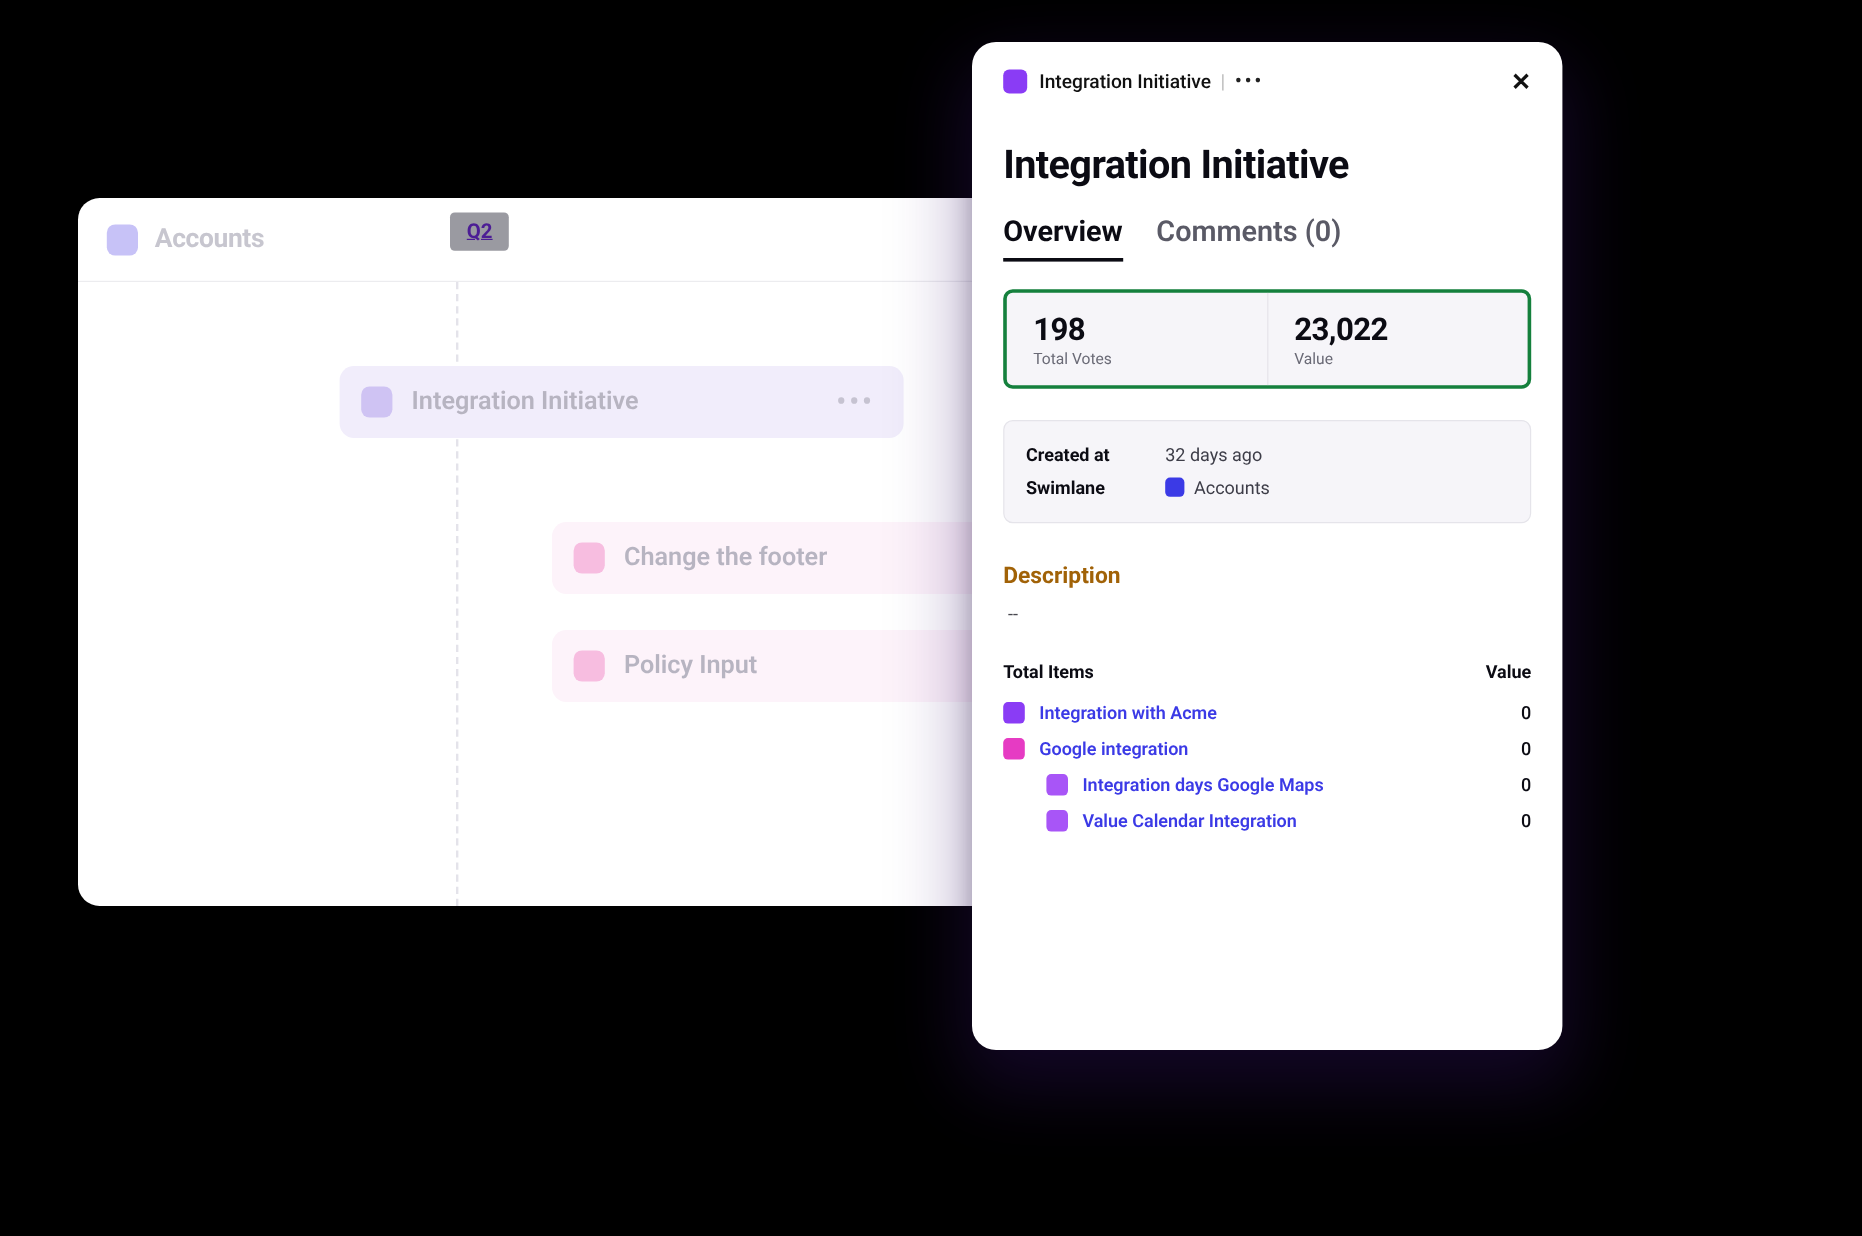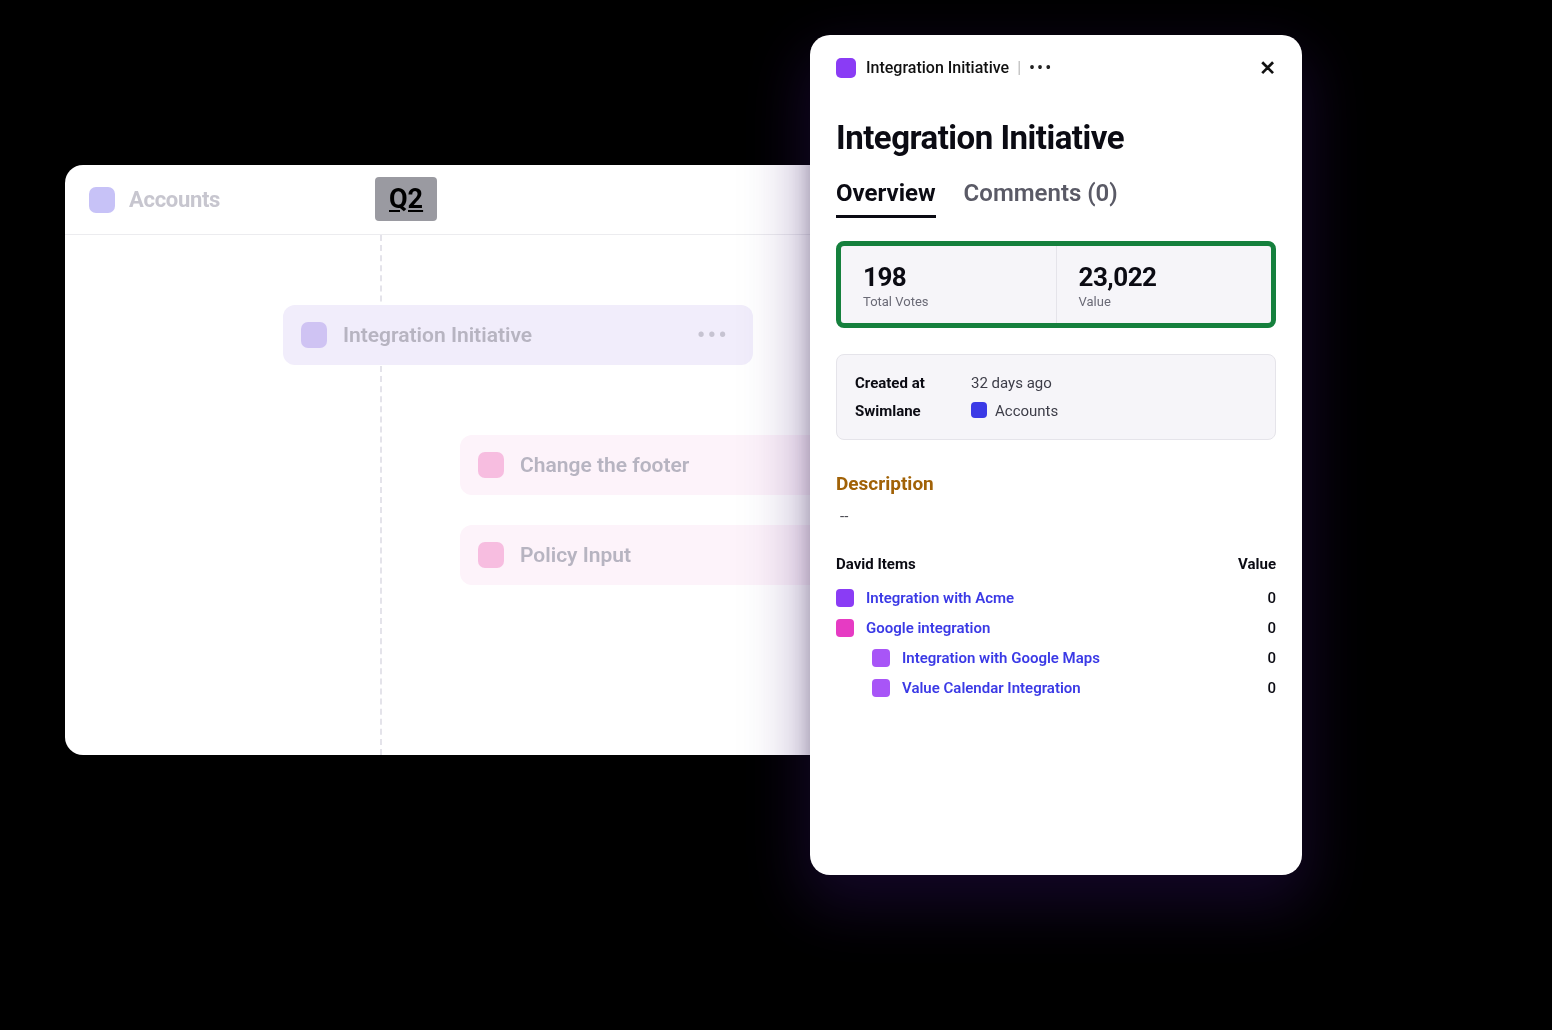--- a/index.html
+++ b/index.html
@@ -47,22 +47,22 @@
     font-size: 22px;
     font-weight: 700;
     color: #c7c6cf;
     letter-spacing: -0.3px;
   }
   .quarter-badge {
     position: absolute;
     left: 310px;
     top: 12px;
     background: #9a9aa1;
-    color: #000000;
-    font-size: 27px;
+    color: #4c1d95;
+    font-size: 17px;
     font-weight: 700;
     padding: 6px 14px;
     border-radius: 4px;
     text-decoration: underline;
   }
   .board-body {
     position: relative;
     height: calc(100% - 70px);
   }
   .quarter-divider {
@@ -182,21 +182,21 @@
   }
   .tab.active {
     color: #0b0b13;
     font-weight: 700;
     border-bottom: 3px solid #0b0b13;
   }
 
   .stats {
     display: flex;
     margin-top: 22px;
-    border: 5px solid #15803d;
+    border: 3px solid #15803d;
     background: #f6f5f9;
     border-radius: 8px;
     overflow: hidden;
   }
   .stat {
     flex: 1;
     padding: 16px 20px 14px 22px;
   }
   .stat + .stat { border-left: 1px solid #e5e4ea; }
   .stat .num {
@@ -364,38 +364,38 @@
       <span class="v">
         <span class="swim-dot"></span><span>Accounts</span>
       </span>
     </div>
   </div>
 
   <div class="section-label">Description</div>
   <div class="desc-body">--</div>
 
   <div class="linked-header">
-    <span>David Items</span>
+    <span>Total Items</span>
     <span>Value</span>
   </div>
 
   <div class="linked-list">
     <div class="linked-row">
       <span class="lsq sq-purple"></span>
       <span class="lname">Integration with Acme</span>
       <span class="lval">0</span>
     </div>
     <div class="linked-row">
       <span class="lsq sq-magenta"></span>
       <span class="lname">Google integration</span>
       <span class="lval">0</span>
     </div>
     <div class="linked-row nested">
       <span class="lsq sq-purple-lt"></span>
-      <span class="lname">Integration with Google Maps</span>
+      <span class="lname">Integration days Google Maps</span>
       <span class="lval">0</span>
     </div>
     <div class="linked-row nested">
       <span class="lsq sq-purple-lt"></span>
       <span class="lname">Value Calendar Integration</span>
       <span class="lval">0</span>
     </div>
   </div>
 
 </div>

